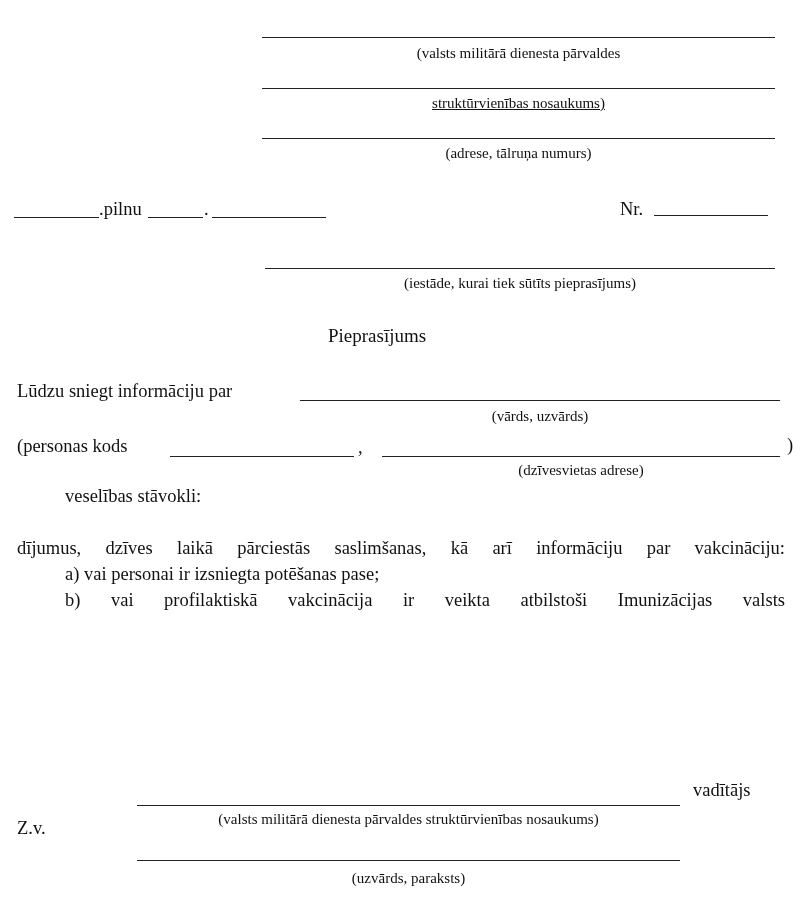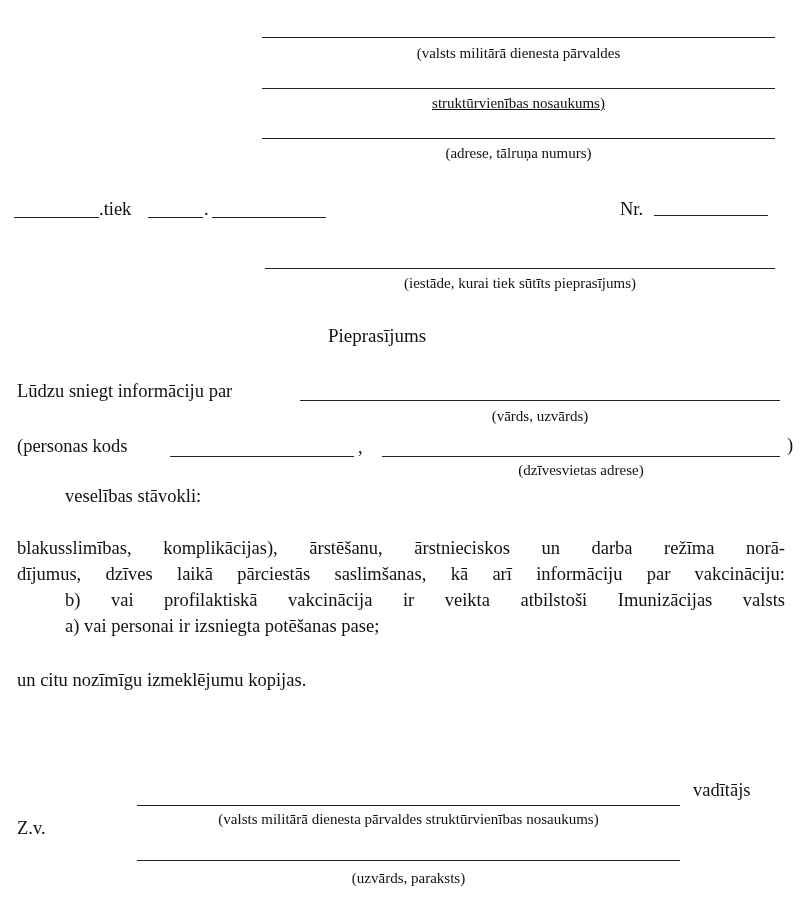--- a/index.html
+++ b/index.html
@@ -22,21 +22,21 @@
 <div class="line" style="left:262px; top:37px; width:513px;"></div>
 <div class="abs cap" style="left:262px; top:45px; width:513px;">(valsts militārā dienesta pārvaldes</div>
 
 <div class="line" style="left:262px; top:88px; width:513px;"></div>
 <div class="abs cap" style="left:262px; top:95px; width:513px;text-decoration:underline;">struktūrvienības nosaukums)</div>
 
 <div class="line" style="left:262px; top:138px; width:513px;"></div>
 <div class="abs cap" style="left:262px; top:145px; width:513px;">(adrese, tālruņa numurs)</div>
 
 <div class="line" style="left:14px; top:217px; width:85px;"></div>
-<div class="abs txt" style="left:99px; top:199px;">.tiek</div>
+<div class="abs txt" style="left:99px; top:199px;">.pilnu</div>
 <div class="line" style="left:148px; top:217px; width:55px;"></div>
 <div class="abs txt" style="left:204px; top:199px;">.</div>
 <div class="line" style="left:212px; top:217px; width:114px;"></div>
 <div class="abs txt" style="left:620px; top:199px;">Nr.</div>
 <div class="line" style="left:654px; top:215px; width:114px;"></div>
 
 <div class="line" style="left:265px; top:268px; width:510px;"></div>
 <div class="abs cap" style="left:265px; top:275px; width:510px;">(iestāde, kurai tiek sūtīts pieprasījums)</div>
 
 <div class="abs title" style="left:328px; top:325px;">Pieprasījums</div>
@@ -48,27 +48,25 @@
 <div class="abs txt" style="left:17px; top:436px;">(personas kods</div>
 <div class="line" style="left:170px; top:456px; width:184px;"></div>
 <div class="abs txt" style="left:358px; top:437px;">,</div>
 <div class="line" style="left:382px; top:456px; width:398px;"></div>
 <div class="abs txt" style="left:787px; top:435px;">)</div>
 <div class="abs cap" style="left:382px; top:462px; width:398px;">(dzīvesvietas adrese)</div>
 
 <div class="abs txt" style="left:17px; top:486px;margin-left:48px;">veselības stāvokli:</div>
 
 <div class="para" style="top:535px;">
-  <span class="row justify">blakusslimības, komplikācijas), ārstēšanu, ārstnieciskos un darba režīma norā-</span>
   <span class="row justify">dījumus, dzīves laikā pārciestās saslimšanas, kā arī informāciju par vakcināciju:</span>
+  <span class="row ind">a) vai personai ir izsniegta potēšanas pase;</span>
   <span class="row justify ind">b) vai profilaktiskā vakcinācija ir veikta atbilstoši Imunizācijas valsts</span>
-  <span class="row ind">a) vai personai ir izsniegta potēšanas pase;</span>
 </div>
 <div class="para" style="top:667px;">
-  <span class="row">un citu nozīmīgu izmeklējumu kopijas.</span>
 </div>
 
 <div class="abs txt" style="left:693px; top:780px;">vadītājs</div>
 <div class="line" style="left:137px; top:805px; width:543px;"></div>
 <div class="abs cap" style="left:137px; top:811px; width:543px;">(valsts militārā dienesta pārvaldes struktūrvienības nosaukums)</div>
 <div class="abs txt" style="left:17px; top:818px;">Z.v.</div>
 
 <div class="line" style="left:137px; top:860px; width:543px;"></div>
 <div class="abs cap" style="left:137px; top:870px; width:543px;">(uzvārds, paraksts)</div>
 

